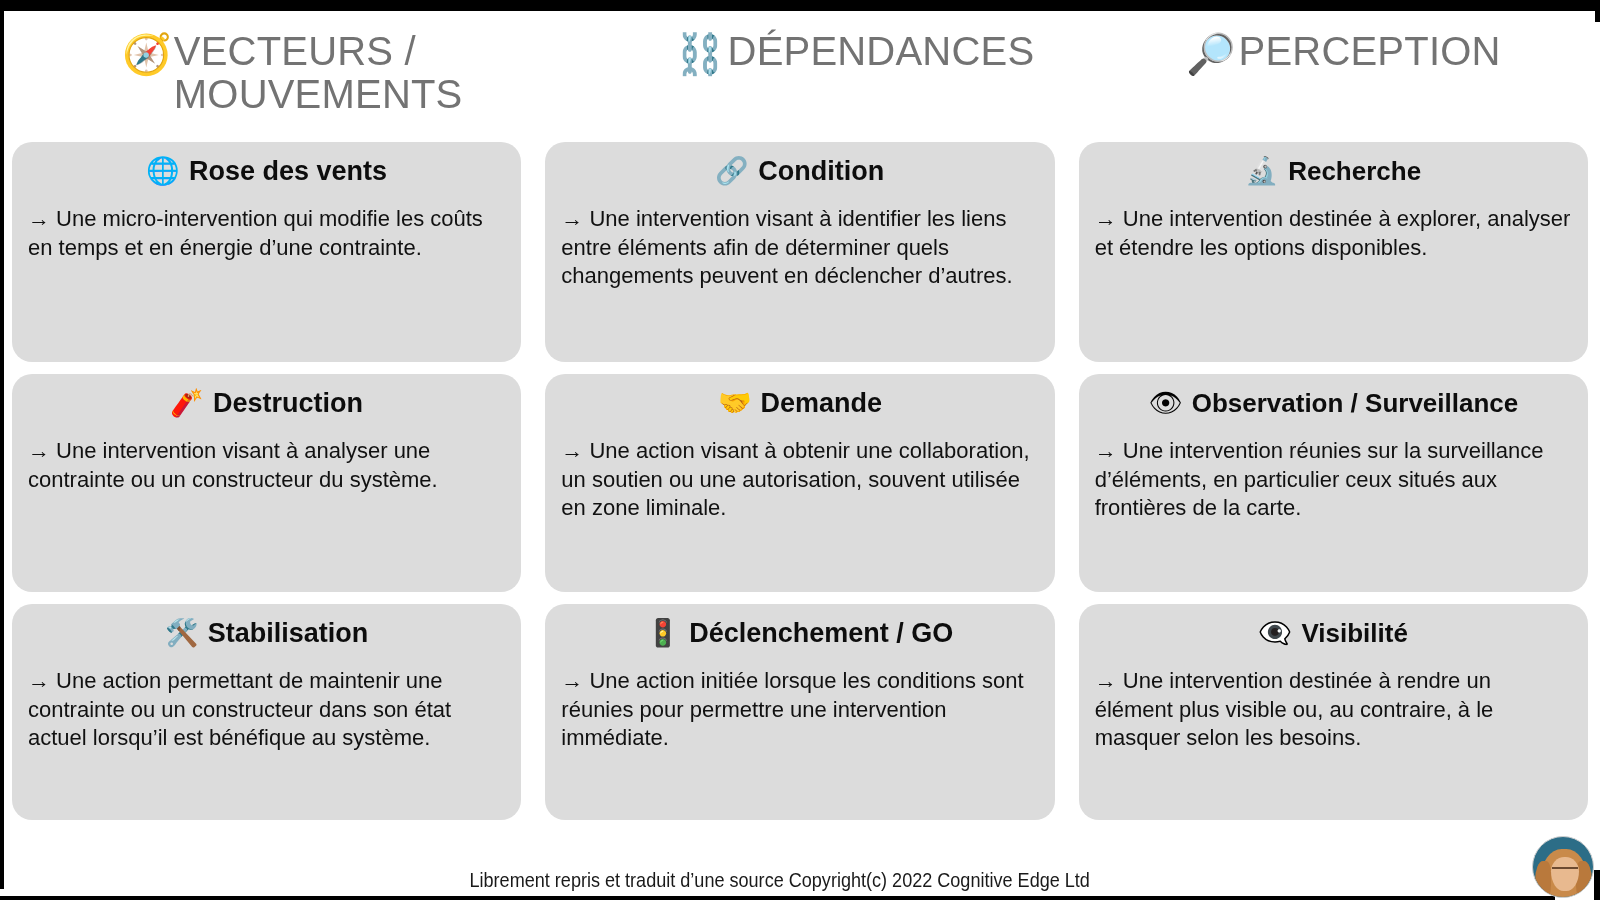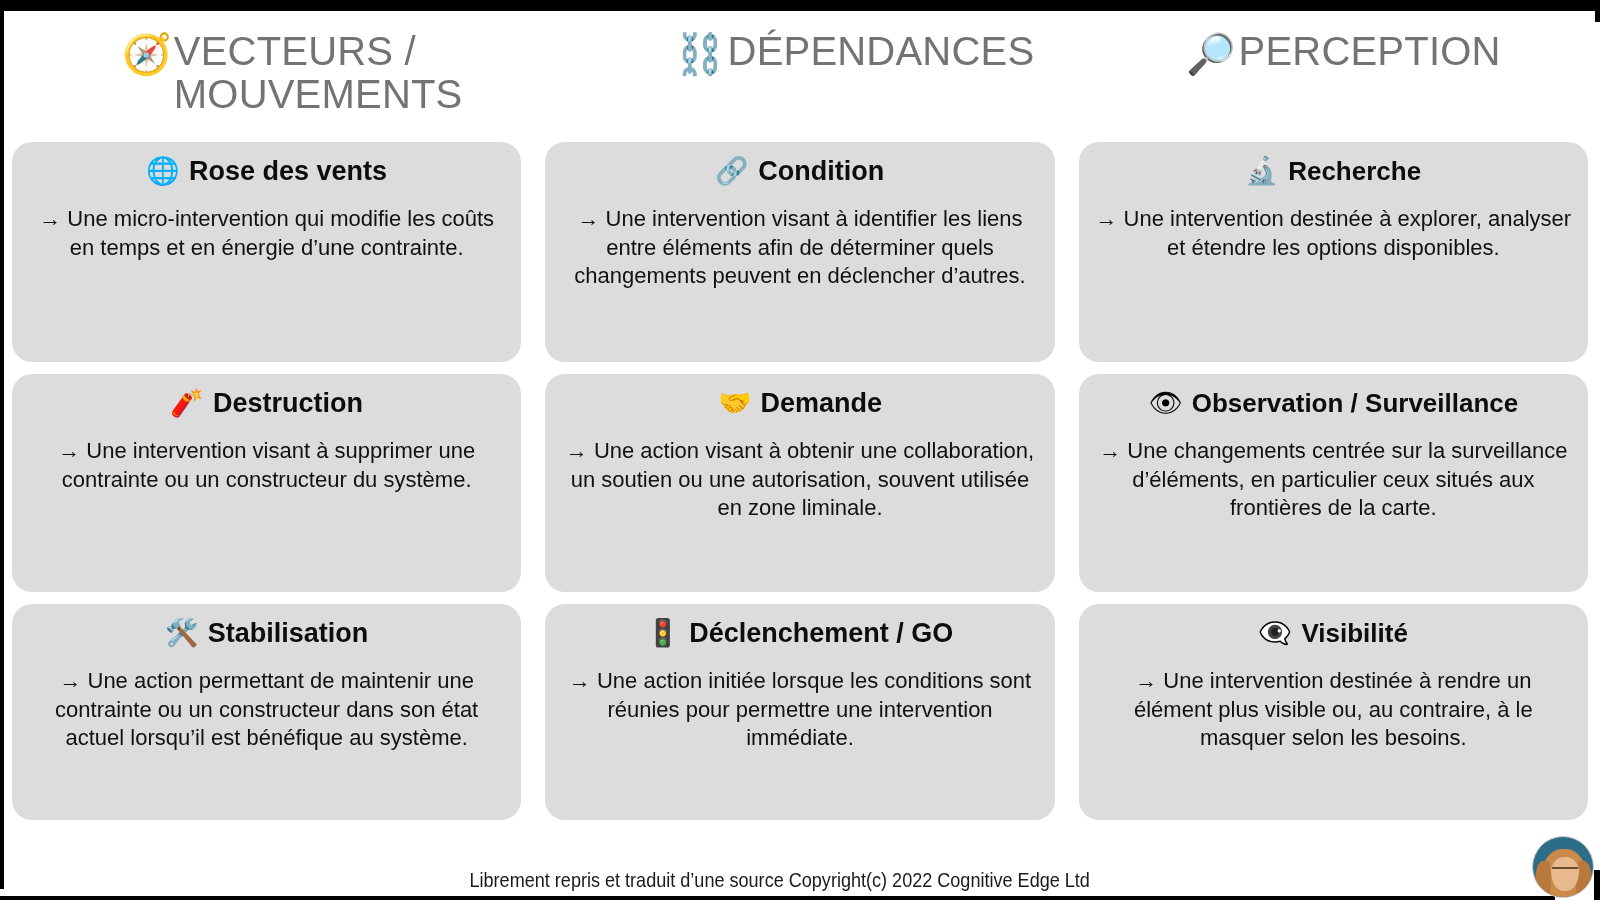--- a/index.html
+++ b/index.html
@@ -129,21 +129,21 @@
   .card-title-text {
     font-size: 27px;
     font-weight: bold;
     color: #0d0d0d;
     white-space: nowrap;
   }
   .card-desc {
     font-size: 22px;
     line-height: 1.3;
     color: #111111;
-    text-align: center;
+    text-align: left;
     width: 100%;
   }
 
   
   .col3 .card-title-text { font-size: 26px; }
 
   
   .footer {
     position: absolute;
     left: 0;
@@ -256,21 +256,21 @@
           <span class="card-title-text">Rose des vents</span>
         </div>
         <div class="card-desc">→ Une micro-intervention qui modifie les coûts en temps et en énergie d’une contrainte.</div>
       </div>
 
       <div class="card r2">
         <div class="card-title">
           <span class="card-icon">🧨</span>
           <span class="card-title-text">Destruction</span>
         </div>
-        <div class="card-desc">→ Une intervention visant à supprimer une contrainte ou un constructeur du système.</div>
+        <div class="card-desc">→ Une intervention visant à analyser une contrainte ou un constructeur du système.</div>
       </div>
 
       <div class="card r3">
         <div class="card-title">
           <span class="card-icon">🛠️</span>
           <span class="card-title-text">Stabilisation</span>
         </div>
         <div class="card-desc">→ Une action permettant de maintenir une contrainte ou un constructeur dans son état actuel lorsqu’il est bénéfique au système.</div>
       </div>
 
@@ -312,21 +312,21 @@
           <span class="card-title-text">Recherche</span>
         </div>
         <div class="card-desc">→ Une intervention destinée à explorer, analyser et étendre les options disponibles.</div>
       </div>
 
       <div class="card r2">
         <div class="card-title">
           <span class="card-icon">👁</span>
           <span class="card-title-text">Observation / Surveillance</span>
         </div>
-        <div class="card-desc">→ Une changements centrée sur la surveillance d’éléments, en particulier ceux situés aux frontières de la carte.</div>
+        <div class="card-desc">→ Une intervention réunies sur la surveillance d’éléments, en particulier ceux situés aux frontières de la carte.</div>
       </div>
 
       <div class="card r3">
         <div class="card-title">
           <span class="card-icon">👁️‍🗨️</span>
           <span class="card-title-text">Visibilité</span>
         </div>
         <div class="card-desc">→ Une intervention destinée à rendre un élément plus visible ou, au contraire, à le masquer selon les besoins.</div>
       </div>
 

